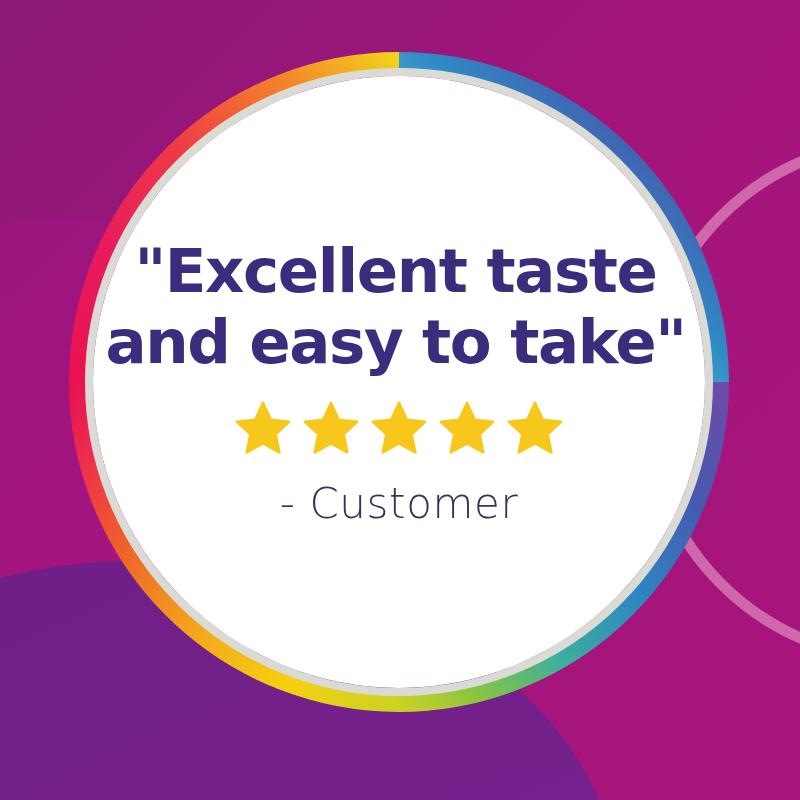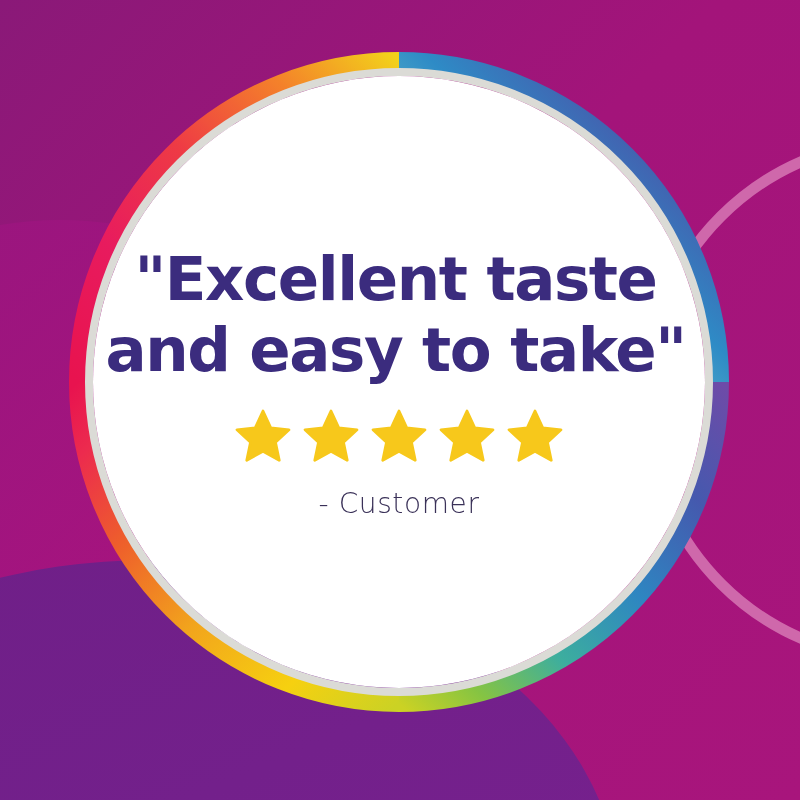--- a/index.html
+++ b/index.html
@@ -68,21 +68,21 @@
     gap: 6px;
     align-items: center;
     justify-content: center;
     line-height: 1;
   }
   .star-svg { display: block; }
   .attribution {
     margin-top: 20px;
     font-family: "DejaVu Sans", "Liberation Sans", sans-serif;
     font-weight: 300;
-    font-size: 28px;
+    font-size: 42px;
     letter-spacing: 0.6px;
     color: #3A3158;
     text-align: right;
     white-space: nowrap;
   }
 </style>
 </head>
 <body>
 
 <div id="stage">

